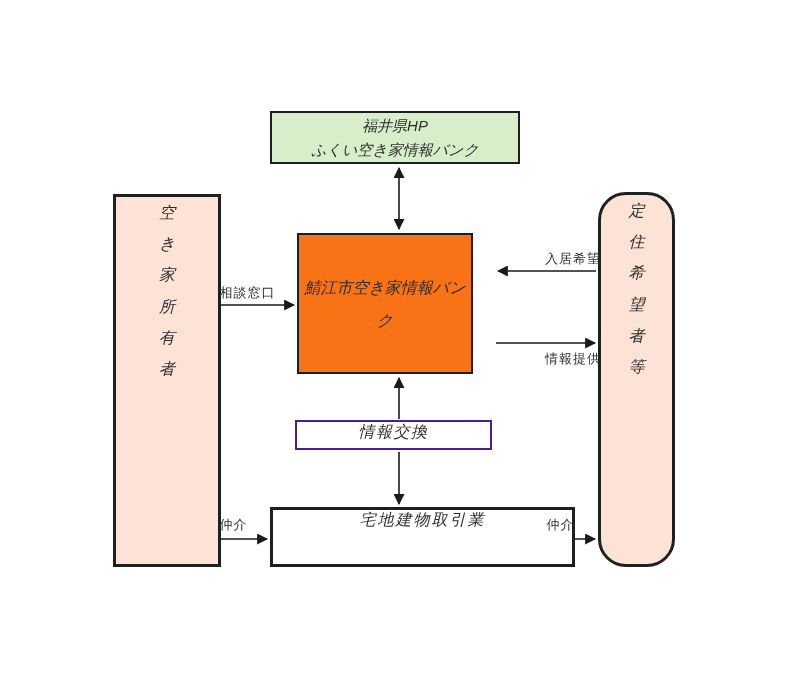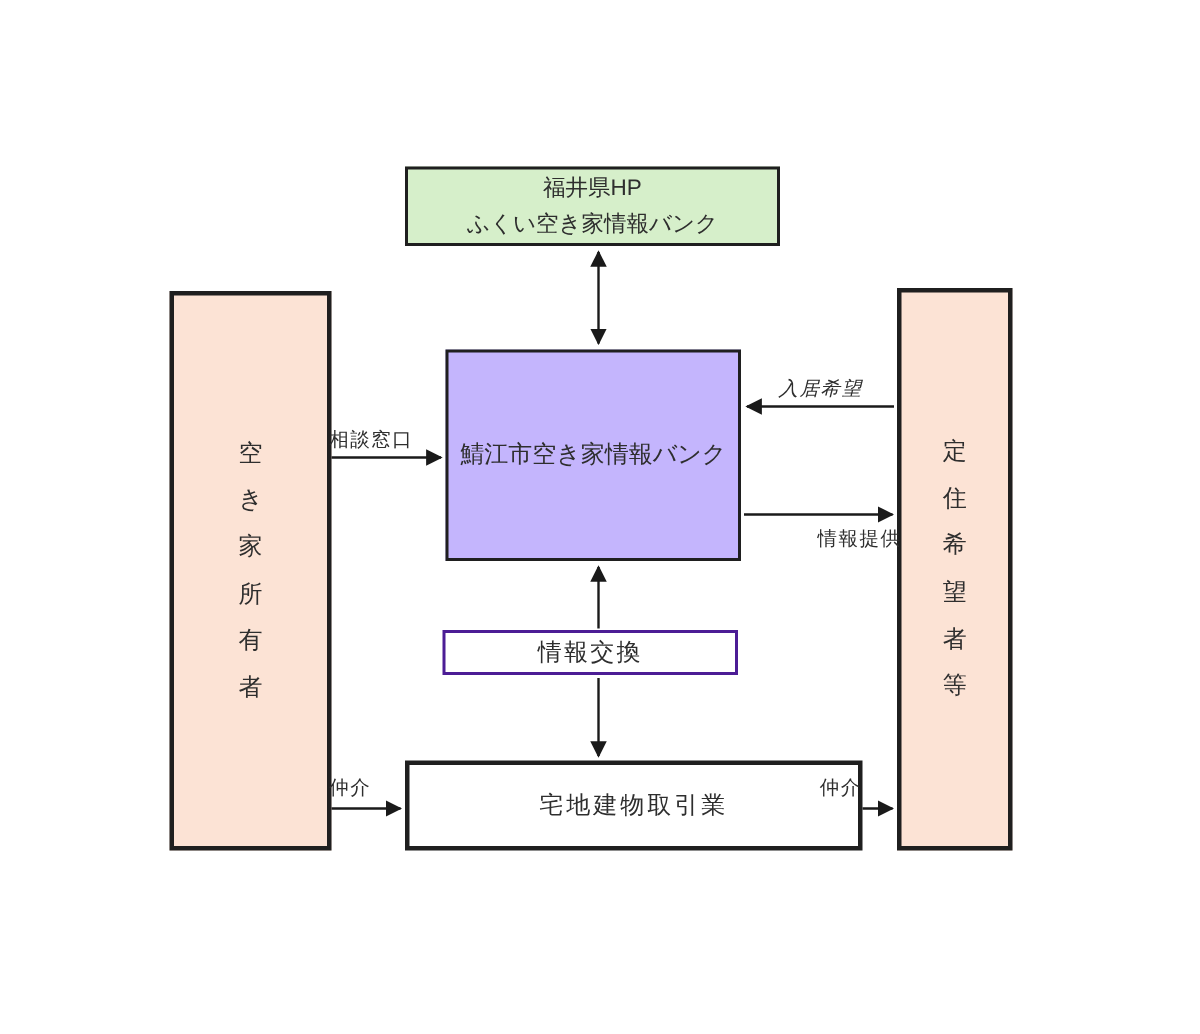--- a/index.html
+++ b/index.html
@@ -9,41 +9,41 @@
     width: 800px;
     height: 689px;
     background: #ffffff;
     overflow: hidden;
   }
   .arrows { position: absolute; left: 0; top: 0; width: 800px; height: 689px; }
   .box {
     position: absolute;
     box-sizing: border-box;
     display: flex;
-    align-items: center;
     justify-content: center;
     text-align: center;
+    font-style: italic;
   }
   .box-green {
     left: 270px; top: 111px; width: 250px; height: 53px;
     background: #d6efca; border: 2px solid #1f1f1f;
     flex-direction: column;
     font-size: 15px; line-height: 24px;
   }
   .box-blue {
-    left: 297px; top: 233px; width: 197px; height: 141px;
-    background: #c4b5fd; border: 2px solid #1f1f1f;
+    left: 297px; top: 233px; width: 176px; height: 141px;
+    background: #f97316; border: 2px solid #1f1f1f;
     flex-direction: column;
     font-size: 16px; line-height: 33px;
   }
   .box-pink {
     background: #fce3d5; border: 3px solid #1f1f1f;
   }
   .box-pink-left  { left: 113px; top: 194px; width: 108px; height: 373px; }
-  .box-pink-right { left: 598px; top: 192px; width: 77px; height: 375px; }
+  .box-pink-right { left: 598px; top: 192px; width: 77px; height: 375px; border-radius: 28px; }
   .vlabel {
     width: 1em;
     font-size: 16px;
     line-height: 1.95;
     word-break: break-all;
     text-align: center;
   }
   .box-white-small {
     left: 295px; top: 420px; width: 197px; height: 30px;
     background: #ffffff; border: 2px solid #4c1d95;
@@ -56,21 +56,21 @@
   }
   .arrow-label {
     position: absolute;
     font-size: 13px;
     color: #2e2e2e;
     text-align: center;
     letter-spacing: 1px;
     white-space: nowrap;
   }
   .lbl-registration   { left: 200px; top: 284px; width: 95px; }
-  .lbl-move-in        { left: 497px; top: 250px; width: 100px; font-style: italic; }
+  .lbl-move-in        { left: 523px; top: 250px; width: 100px; }
   .lbl-info-provision { left: 524px; top: 350px; width: 98px; }
   .lbl-mediation-left { left: 200px; top: 516px; width: 67px; }
   .lbl-mediation-right{ left: 526px; top: 516px; width: 69px; }
 </style>
 </head>
 <body>
 
 <div class="canvas">
 
   <svg class="arrows" viewBox="0 0 800 689" xmlns="http://www.w3.org/2000/svg">

